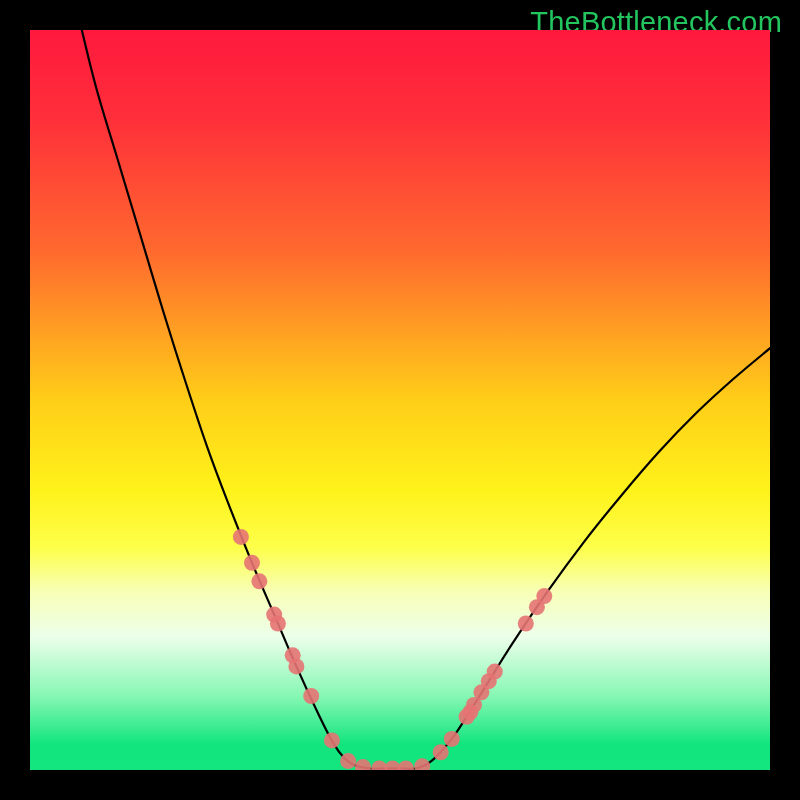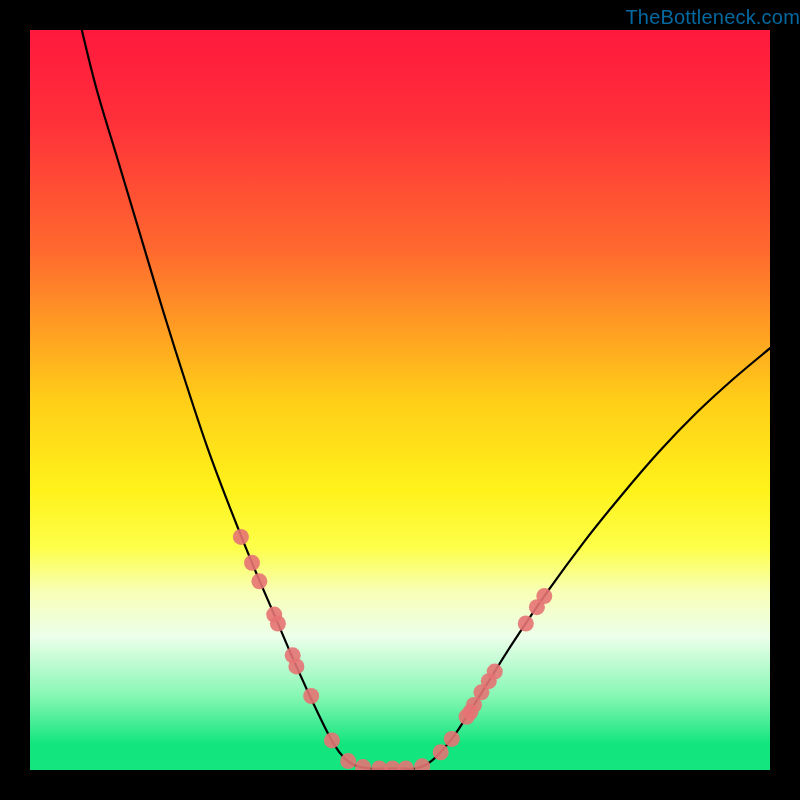--- a/index.html
+++ b/index.html
@@ -23,24 +23,24 @@
     position: absolute;
     left: 30px;
     top: 30px;
     width: 740px;
     height: 740px;
     overflow: hidden;
   }
   .watermark {
     position: absolute;
     top: 6px;
-    right: 0;
-    font-size: 20px;
+    right: 18px;
+    font-size: 29px;
     font-weight: 400;
-    color: #0369a1;
+    color: #22c55e;
     letter-spacing: 0.2px;
   }
   svg {
     display: block;
   }
 </style>
 </head>
 <body>
 <div class="frame">
   <div class="watermark">TheBottleneck.com</div>

